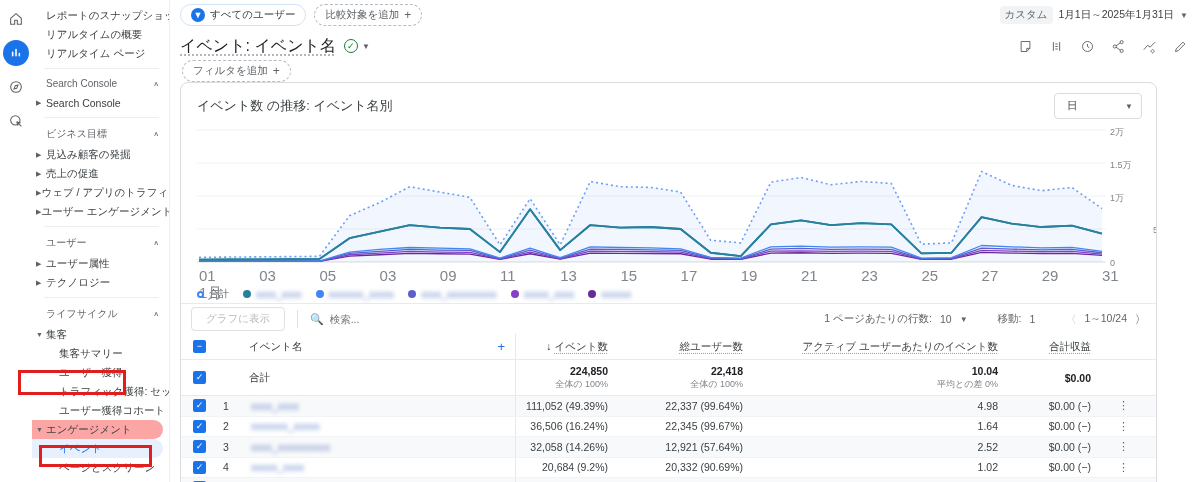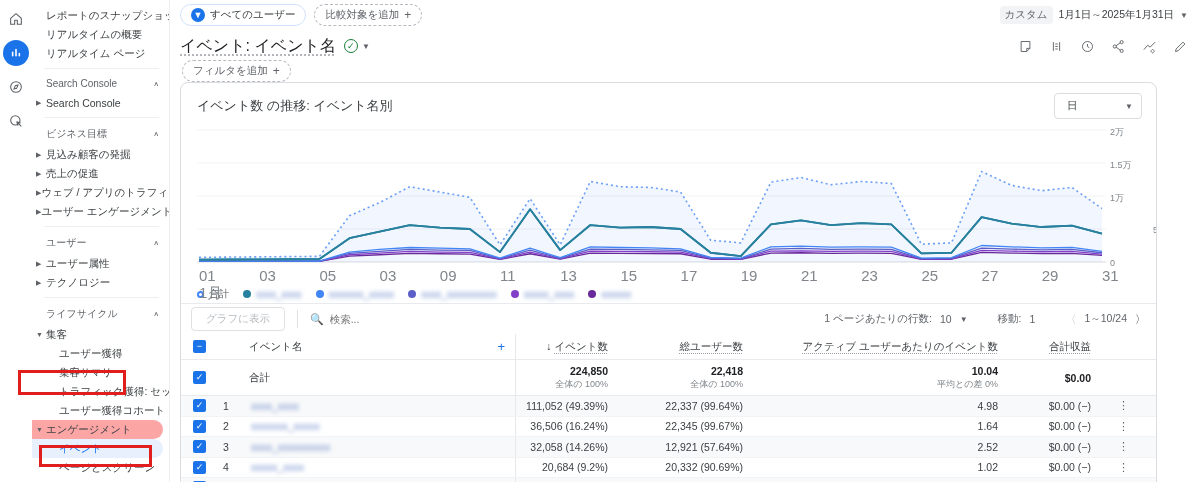--- a/index.html
+++ b/index.html
@@ -183,24 +183,24 @@
       <div class="sb-divider"></div>
       <div class="sb-header">
         <span>ライフサイクル</span>
         <span class="sb-caret">∧</span>
       </div>
       <div class="sb-item">
         <span class="arrow">▼</span>
         <span>集客</span>
       </div>
       <div class="sb-item child">
+        <span>集客サマリー</span>
+      </div>
+      <div class="sb-item child">
         <span>ユーザー獲得</span>
-      </div>
-      <div class="sb-item child">
-        <span>集客サマリー</span>
       </div>
       <div class="sb-item child">
         <span>トラフィック獲得: セッショ…</span>
       </div>
       <div class="sb-item child">
         <span>ユーザー獲得コホート</span>
       </div>
       <div class="sb-item hover">
         <span class="arrow">▼</span>
         <span>エンゲージメント</span>

